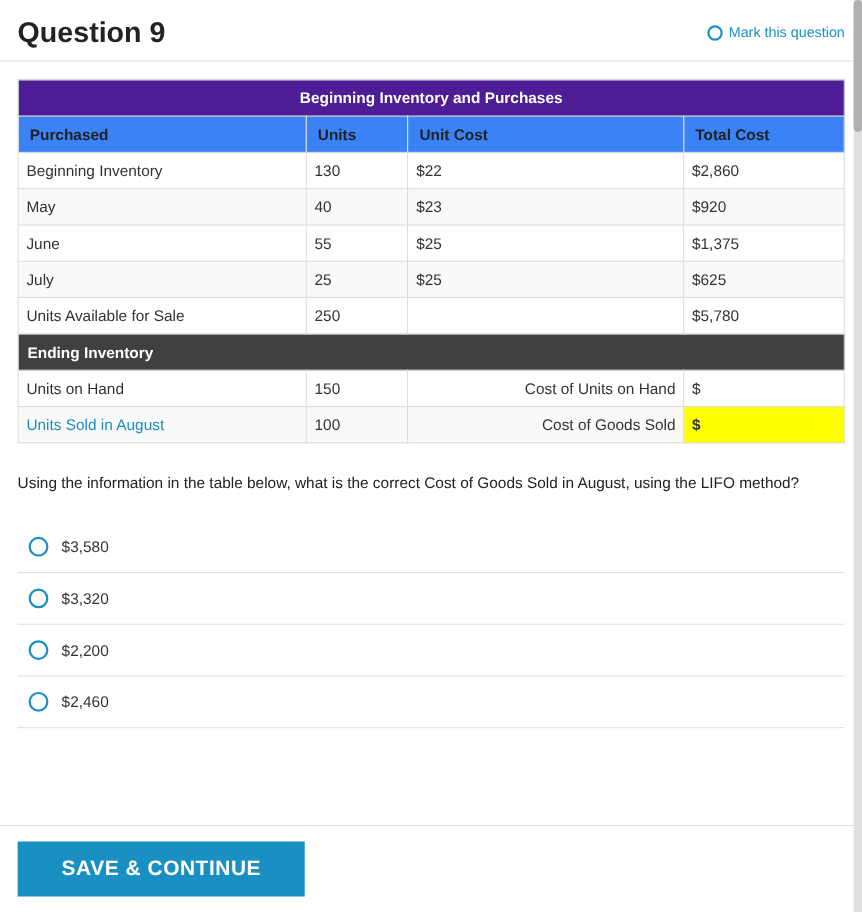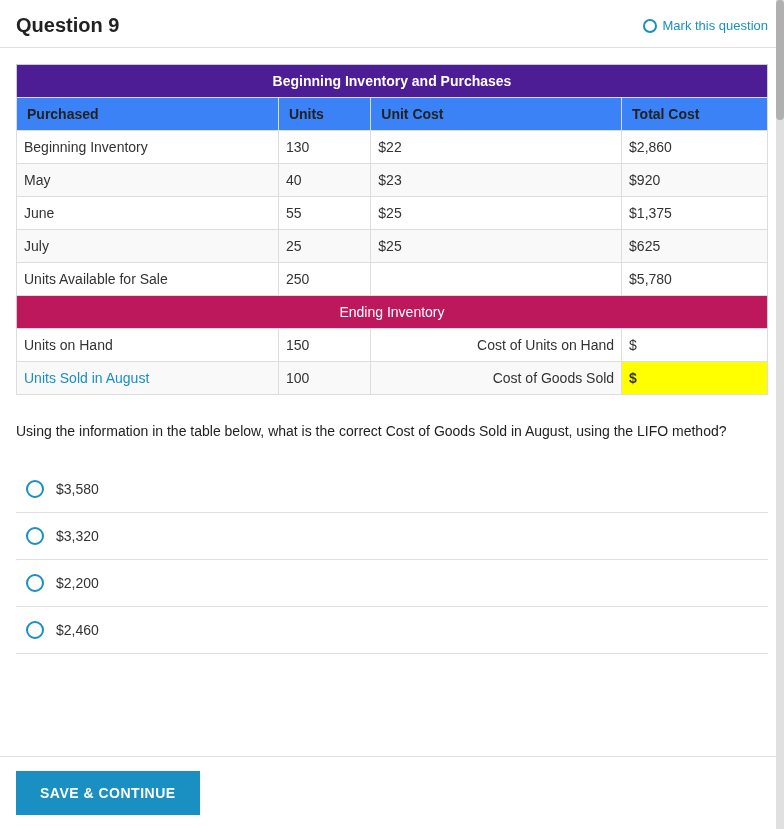--- a/index.html
+++ b/index.html
@@ -18,21 +18,21 @@
       position: relative;
     }
     .header-bar {
       display: flex;
       justify-content: space-between;
       align-items: center;
       padding: 14px 16px 10px 16px;
       border-bottom: 1px solid #e0e0e0;
     }
     .question-title {
-      font-size: 20px;
+      font-size: 26px;
       font-weight: bold;
       color: #222;
     }
     .mark-question {
       display: flex;
       align-items: center;
       gap: 6px;
       color: #1a8fc1;
       font-size: 13px;
       cursor: pointer;
@@ -73,24 +73,24 @@
       border: 1px solid #ddd;
       color: #333;
     }
     .data-row:nth-child(odd) td {
       background: #fff;
     }
     .data-row:nth-child(even) td {
       background: #f9f9f9;
     }
     .ending-header-row td {
-      background: #be185d;
+      background: #404040;
       color: #fff;
-      font-weight: normal;
-      text-align: center;
+      font-weight: bold;
+      text-align: left;
       padding: 8px;
       font-size: 14px;
     }
     .highlight-yellow {
       background: #ffff00 !important;
       font-weight: bold;
     }
     .right-align {
       text-align: right;
     }
@@ -132,25 +132,25 @@
       bottom: 0;
       left: 0;
       width: 100%;
       padding: 14px 16px;
       background: #fff;
       border-top: 1px solid #e0e0e0;
     }
     .save-btn {
       background: #1a8fc1;
       color: #fff;
-      font-size: 14px;
+      font-size: 19px;
       font-weight: bold;
       letter-spacing: 0.5px;
       border: none;
-      padding: 14px 24px;
+      padding: 14px 40px;
       cursor: pointer;
       text-transform: uppercase;
     }
     .scrollbar-track {
       position: absolute;
       right: 0;
       top: 0;
       bottom: 0;
       width: 8px;
       background: #e0e0e0;

